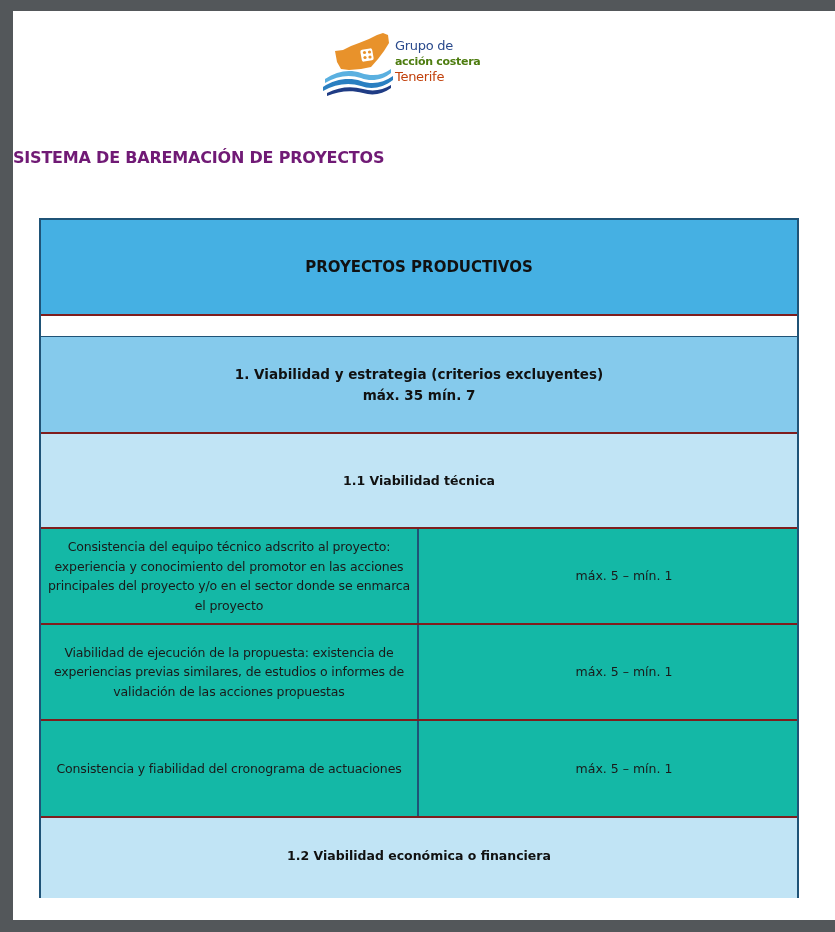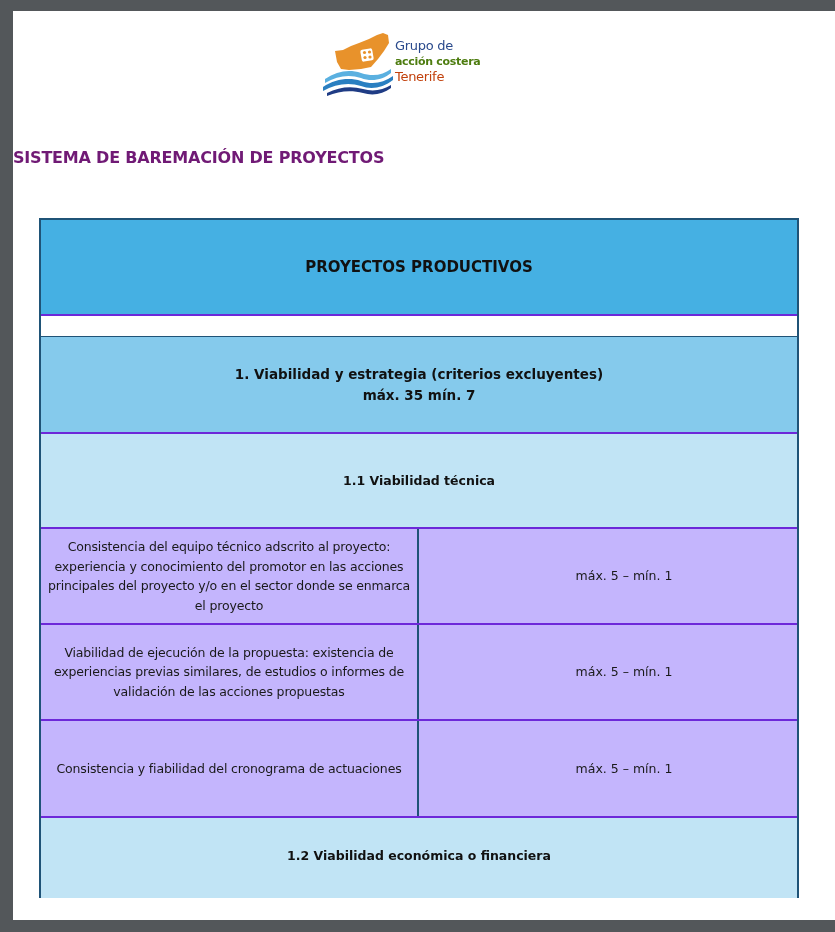--- a/index.html
+++ b/index.html
@@ -51,21 +51,21 @@
       border-right: 2px solid #1f5377;
       border-top: 2px solid #1f5377;
       box-sizing: border-box;
     }
     .row {
       display: flex;
       align-items: center;
       justify-content: center;
       text-align: center;
       box-sizing: border-box;
-      border-bottom: 2px solid #6d28d9;
+      border-bottom: 2px solid #7f1d1d;
       color: #111;
     }
     .row.head {
       height: 96px;
       background: #45b0e3;
       font-family: "DejaVu Sans", sans-serif;
       font-weight: bold;
       font-size: 15px;
     }
     .row.spacer { height: 21px; background: #ffffff; border-bottom: 1px solid #1f5377; }
@@ -79,21 +79,21 @@
       flex-direction: column;
     }
     .row.sub {
       height: 95px;
       background: #c1e4f5;
       font-family: "DejaVu Sans", sans-serif;
       font-weight: bold;
       font-size: 12.5px;
     }
     .row.sub.last { height: 80px; border-bottom: none; align-items: flex-start; padding-top: 30px; }
-    .row.item { height: 96px; align-items: stretch; background: #c4b5fd; gap: 32px; }
+    .row.item { height: 96px; align-items: stretch; background: #14b8a6; gap: 32px; }
     .cell {
       display: flex; align-items: center; justify-content: center;
       text-align: center;
       font-family: "DejaVu Sans", sans-serif;
       font-size: 12.5px;
       line-height: 19.5px;
       color: #1a1a1a;
       box-sizing: border-box;
     }
     .cell.desc { width: 378px; padding: 0 6px; border-right: 2px solid #1f5377; letter-spacing: -0.15px; }

